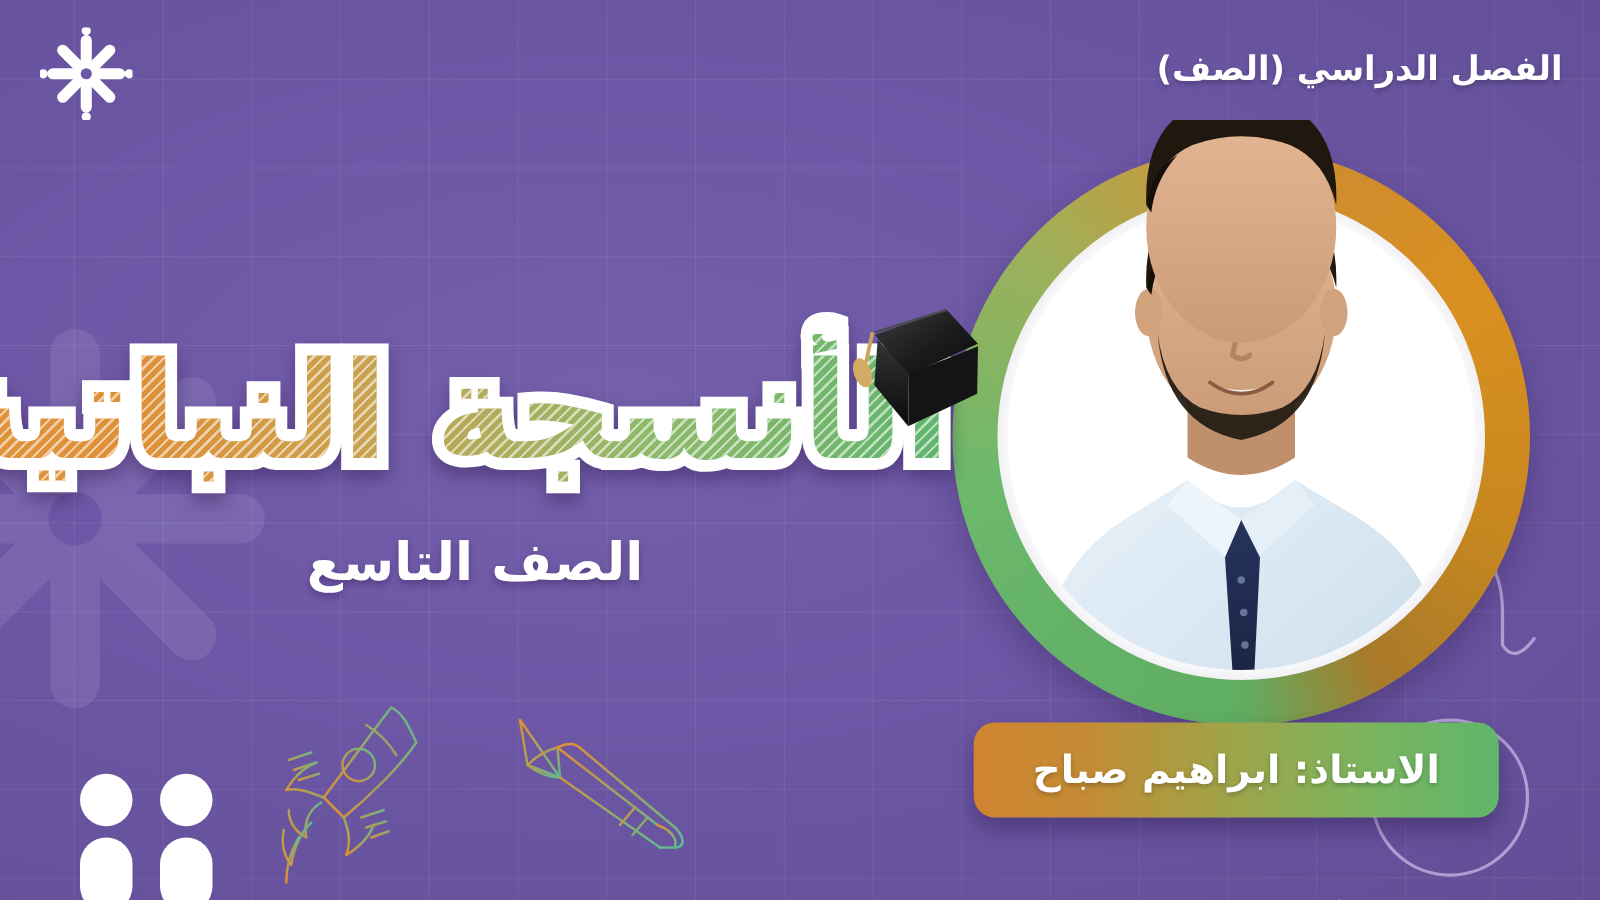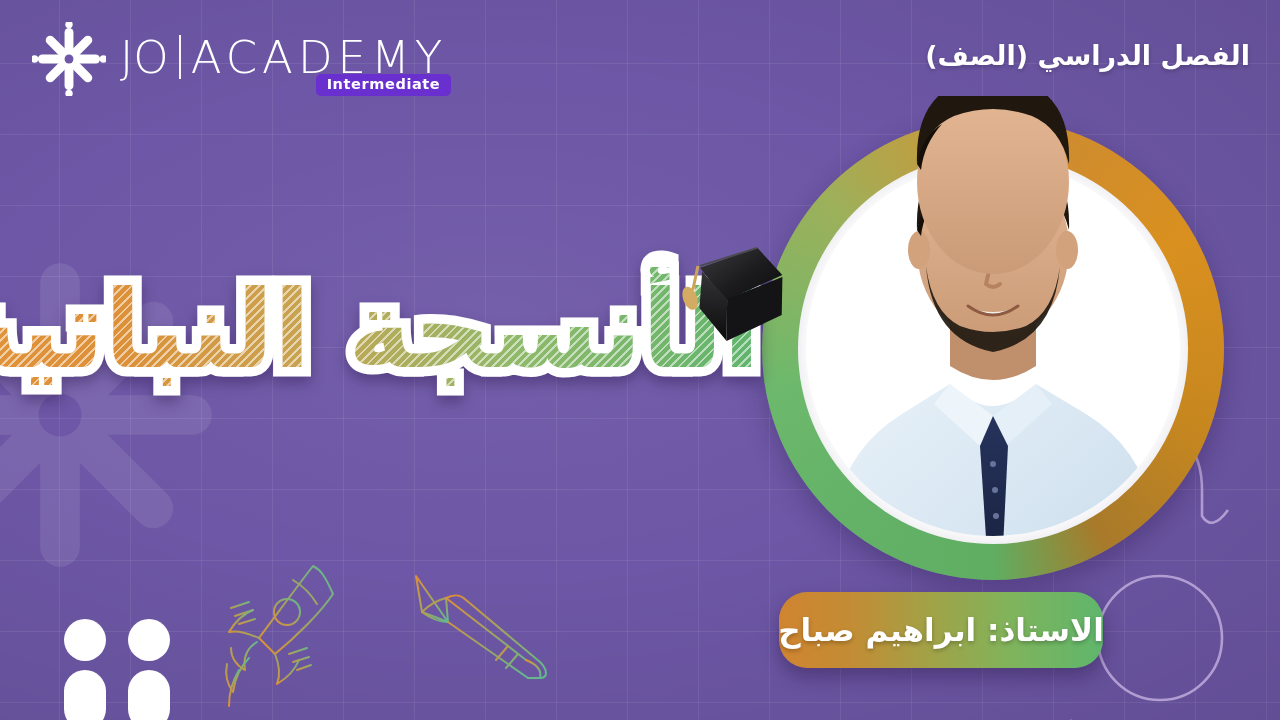--- a/index.html
+++ b/index.html
@@ -196,23 +196,23 @@
     width:380px; height:180px;
     overflow:hidden;
     z-index:3;
     pointer-events:none;
   }
   .photo-overflow svg{ position:absolute; left:0; top:0; width:438px; height:560px; }
 
   
   .teacher-banner{
     position:absolute;
-    left:779px; top:592px;
-    width:324px; height:76px;
-    border-radius:28px;
+    left:779px; top:578px;
+    width:420px; height:76px;
+    border-radius:17px;
     background:linear-gradient(90deg,#d08430 0%, #c38c34 22%, #a0a348 48%, #7fb45c 72%, #5fb66c 100%);
     box-shadow:0 9px 18px rgba(30,12,55,.34);
     display:flex; align-items:center; justify-content:center;
     z-index:6;
   }
   .teacher-banner span{
     direction:rtl;
     color:#ffffff;
     font-size:31px; font-weight:800;
     letter-spacing:0.2px;
@@ -271,38 +271,31 @@
           <rect x="110" y="88" width="74" height="24" rx="12" transform="rotate(45 100 100)"></rect>
           <circle cx="100" cy="100" r="29"></circle>
           <circle cx="100" cy="100" r="12" fill="#6d57a6"></circle>
           <circle cx="100" cy="7" r="10"></circle>
           <circle cx="100" cy="193" r="10"></circle>
           <circle cx="7" cy="100" r="10"></circle>
           <circle cx="193" cy="100" r="10"></circle>
         </g>
       </svg>
     </div>
-    <div class="logo-text">
-      <div class="logo-words">
-        <span class="jo">JO</span>
-        <span class="logo-div"></span>
-        <span class="academy">ACADEMY</span>
-      </div>
-      <div class="badge-intermediate">Intermediate</div>
-    </div>
   </div>
 
   <div class="semester">الفصل الدراسي (الصف)</div>
 
   <div class="title-wrap">
     <div class="title">
       <span class="t-outline">الأنسجة النباتية</span>
       <span class="t-fill">الأنسجة النباتية</span>
     </div>
   </div>
+  <div class="subtitle">الصف التاسع</div>
 
   <div class="grad-cap">
     <svg viewBox="0 0 125 105" xmlns="http://www.w3.org/2000/svg">
       <defs>
         <linearGradient id="capTop" x1="0" y1="0" x2="1" y2="1">
           <stop offset="0%" stop-color="#3a3a3c"></stop>
             <stop offset="55%" stop-color="#1b1b1d"></stop>
             <stop offset="100%" stop-color="#0d0d0f"></stop>
         </linearGradient>
         <linearGradient id="capBody" x1="0" y1="0" x2="0" y2="1">

